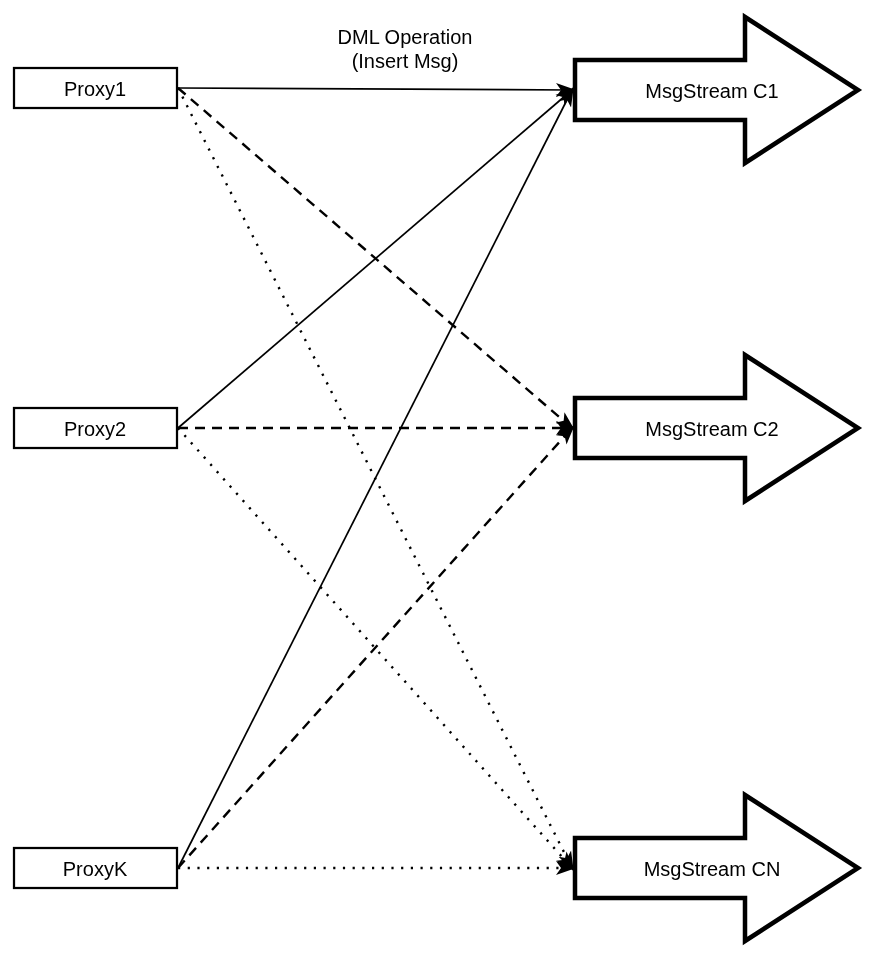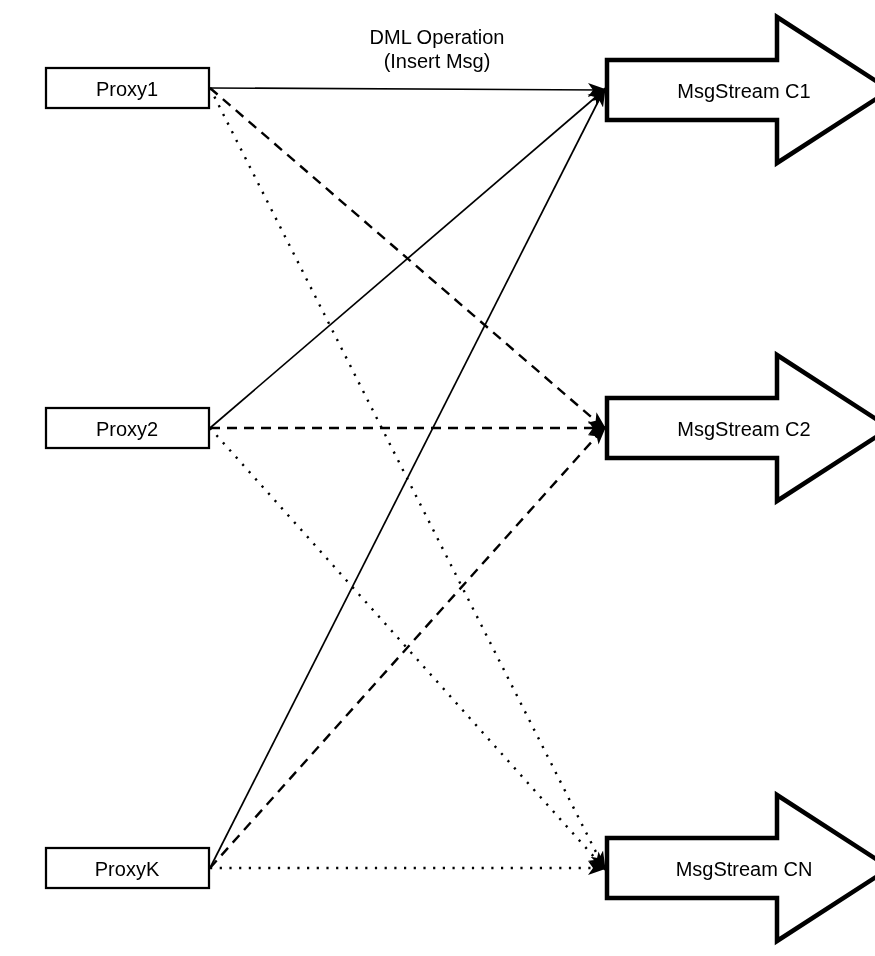--- a/index.html
+++ b/index.html
@@ -6,21 +6,20 @@
     margin: 0;
     padding: 0;
     background: #ffffff;
   }
   .page {
     position: relative;
     width: 764px;
     height: 956px;
     background: #ffffff;
     font-family: "Liberation Sans", sans-serif;
-    padding-left: 32px;
   }
   svg { display: block; }
 
   .title-text {
     font-family: "Liberation Sans", sans-serif;
     font-size: 20px;
     fill: #000000;
     text-anchor: middle;
     dominant-baseline: central;
   }

